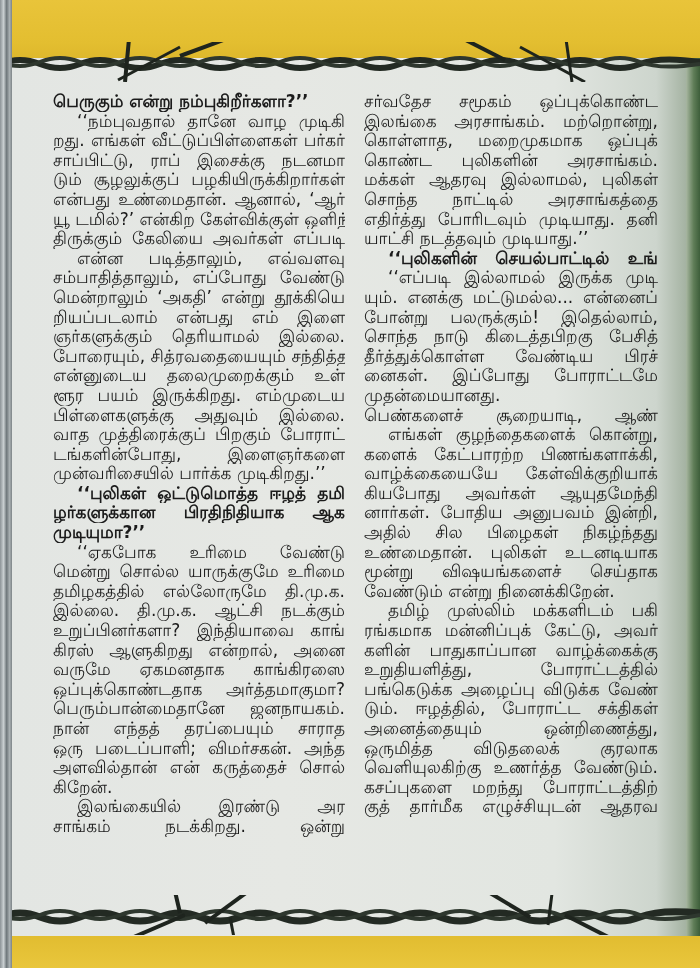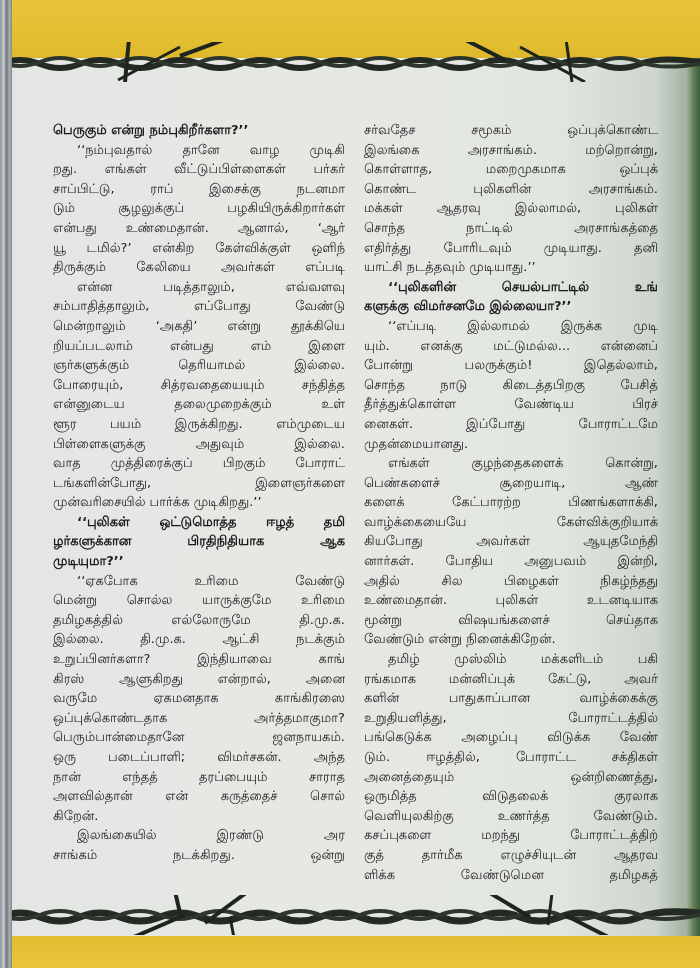--- a/index.html
+++ b/index.html
@@ -29,22 +29,22 @@
     position:absolute; right:0; top:58px; width:14px; height:878px;
     background:linear-gradient(90deg,#a9b7a2 0%,#5f7d57 55%,#3d5e3a 100%);
   }
   .wire {
     position:absolute; left:0; width:700px; height:40px; z-index:3;
   }
   .wire-top { top:42px; }
   .wire-bottom { top:895px; }
   .col {
     position:absolute; top:92px; width:292px;
-    font-size:13px; line-height:19.6px; color:#1b1b1b;
-    text-align:justify; text-align-last:justify;margin-top:28px;
+    font-size:17px; line-height:19.6px; color:#1b1b1b;
+    text-align:justify; text-align-last:justify;
   }
   .col-left { left:53px; }
   .col-right { left:364px; width:294px; }
   .line { display:block; white-space:nowrap; overflow:hidden; height:19.6px; }
   .line.indent { padding-left:24px; }
   .line.last { text-align-last:left; }
   .q { font-weight:bold; }
 </style>
 </head>
 <body>
@@ -104,60 +104,58 @@
     <span class="line last q">முடியுமா?’’</span>
     <span class="line indent">‘‘ஏகபோக உரிமை வேண்டு</span>
     <span class="line">மென்று சொல்ல யாருக்குமே உரிமை</span>
     <span class="line">தமிழகத்தில் எல்லோருமே தி.மு.க.</span>
     <span class="line">இல்லை. தி.மு.க. ஆட்சி நடக்கும்</span>
     <span class="line">உறுப்பினர்களா? இந்தியாவை காங்</span>
     <span class="line">கிரஸ் ஆளுகிறது என்றால், அனை</span>
     <span class="line">வருமே ஏகமனதாக காங்கிரஸை</span>
     <span class="line">ஒப்புக்கொண்டதாக அர்த்தமாகுமா?</span>
     <span class="line">பெரும்பான்மைதானே ஜனநாயகம்.</span>
+    <span class="line">நான் எந்தத் தரப்பையும் சாராத</span>
     <span class="line">ஒரு படைப்பாளி; விமர்சகன். அந்த</span>
-    <span class="line">நான் எந்தத் தரப்பையும் சாராத</span>
     <span class="line">அளவில்தான் என் கருத்தைச் சொல்</span>
     <span class="line last">கிறேன்.</span>
     <span class="line indent">இலங்கையில் இரண்டு அர</span>
     <span class="line">சாங்கம் நடக்கிறது. ஒன்று</span>
   </div>
 <div class="col col-right" id="col-right">
     <span class="line">சர்வதேச சமூகம் ஒப்புக்கொண்ட</span>
     <span class="line">இலங்கை அரசாங்கம். மற்றொன்று,</span>
     <span class="line">கொள்ளாத, மறைமுகமாக ஒப்புக்</span>
     <span class="line">கொண்ட புலிகளின் அரசாங்கம்.</span>
     <span class="line">மக்கள் ஆதரவு இல்லாமல், புலிகள்</span>
     <span class="line">சொந்த நாட்டில் அரசாங்கத்தை</span>
     <span class="line">எதிர்த்து போரிடவும் முடியாது. தனி</span>
     <span class="line last">யாட்சி நடத்தவும் முடியாது.’’</span>
     <span class="line indent q">‘‘புலிகளின் செயல்பாட்டில் உங்</span>
-    <span class="line last q">களுக்கு விமர்சனமே இல்லையா?’’</span>
     <span class="line indent">‘‘எப்படி இல்லாமல் இருக்க முடி</span>
     <span class="line">யும். எனக்கு மட்டுமல்ல... என்னைப்</span>
     <span class="line">போன்று பலருக்கும்! இதெல்லாம்,</span>
     <span class="line">சொந்த நாடு கிடைத்தபிறகு பேசித்</span>
     <span class="line">தீர்த்துக்கொள்ள வேண்டிய பிரச்</span>
     <span class="line">னைகள். இப்போது போராட்டமே</span>
     <span class="line last">முதன்மையானது.</span>
+    <span class="line">பெண்களைச் சூறையாடி, ஆண்</span>
     <span class="line indent">எங்கள் குழந்தைகளைக் கொன்று,</span>
-    <span class="line">பெண்களைச் சூறையாடி, ஆண்</span>
     <span class="line">களைக் கேட்பாரற்ற பிணங்களாக்கி,</span>
     <span class="line">வாழ்க்கையையே கேள்விக்குறியாக்</span>
     <span class="line">கியபோது அவர்கள் ஆயுதமேந்தி</span>
     <span class="line">னார்கள். போதிய அனுபவம் இன்றி,</span>
     <span class="line">அதில் சில பிழைகள் நிகழ்ந்தது</span>
     <span class="line">உண்மைதான். புலிகள் உடனடியாக</span>
     <span class="line">மூன்று விஷயங்களைச் செய்தாக</span>
     <span class="line last">வேண்டும் என்று நினைக்கிறேன்.</span>
     <span class="line indent">தமிழ் முஸ்லிம் மக்களிடம் பகி</span>
     <span class="line">ரங்கமாக மன்னிப்புக் கேட்டு, அவர்</span>
     <span class="line">களின் பாதுகாப்பான வாழ்க்கைக்கு</span>
     <span class="line">உறுதியளித்து, போராட்டத்தில்</span>
     <span class="line">பங்கெடுக்க அழைப்பு விடுக்க வேண்</span>
     <span class="line">டும். ஈழத்தில், போராட்ட சக்திகள்</span>
     <span class="line">அனைத்தையும் ஒன்றிணைத்து,</span>
     <span class="line">ஒருமித்த விடுதலைக் குரலாக</span>
     <span class="line">வெளியுலகிற்கு உணர்த்த வேண்டும்.</span>
     <span class="line">கசப்புகளை மறந்து போராட்டத்திற்</span>
     <span class="line">குத் தார்மீக எழுச்சியுடன் ஆதரவ</span>
-    <span class="line">ளிக்க வேண்டுமென தமிழகத்</span>
   </div>
 
 </body></html>

